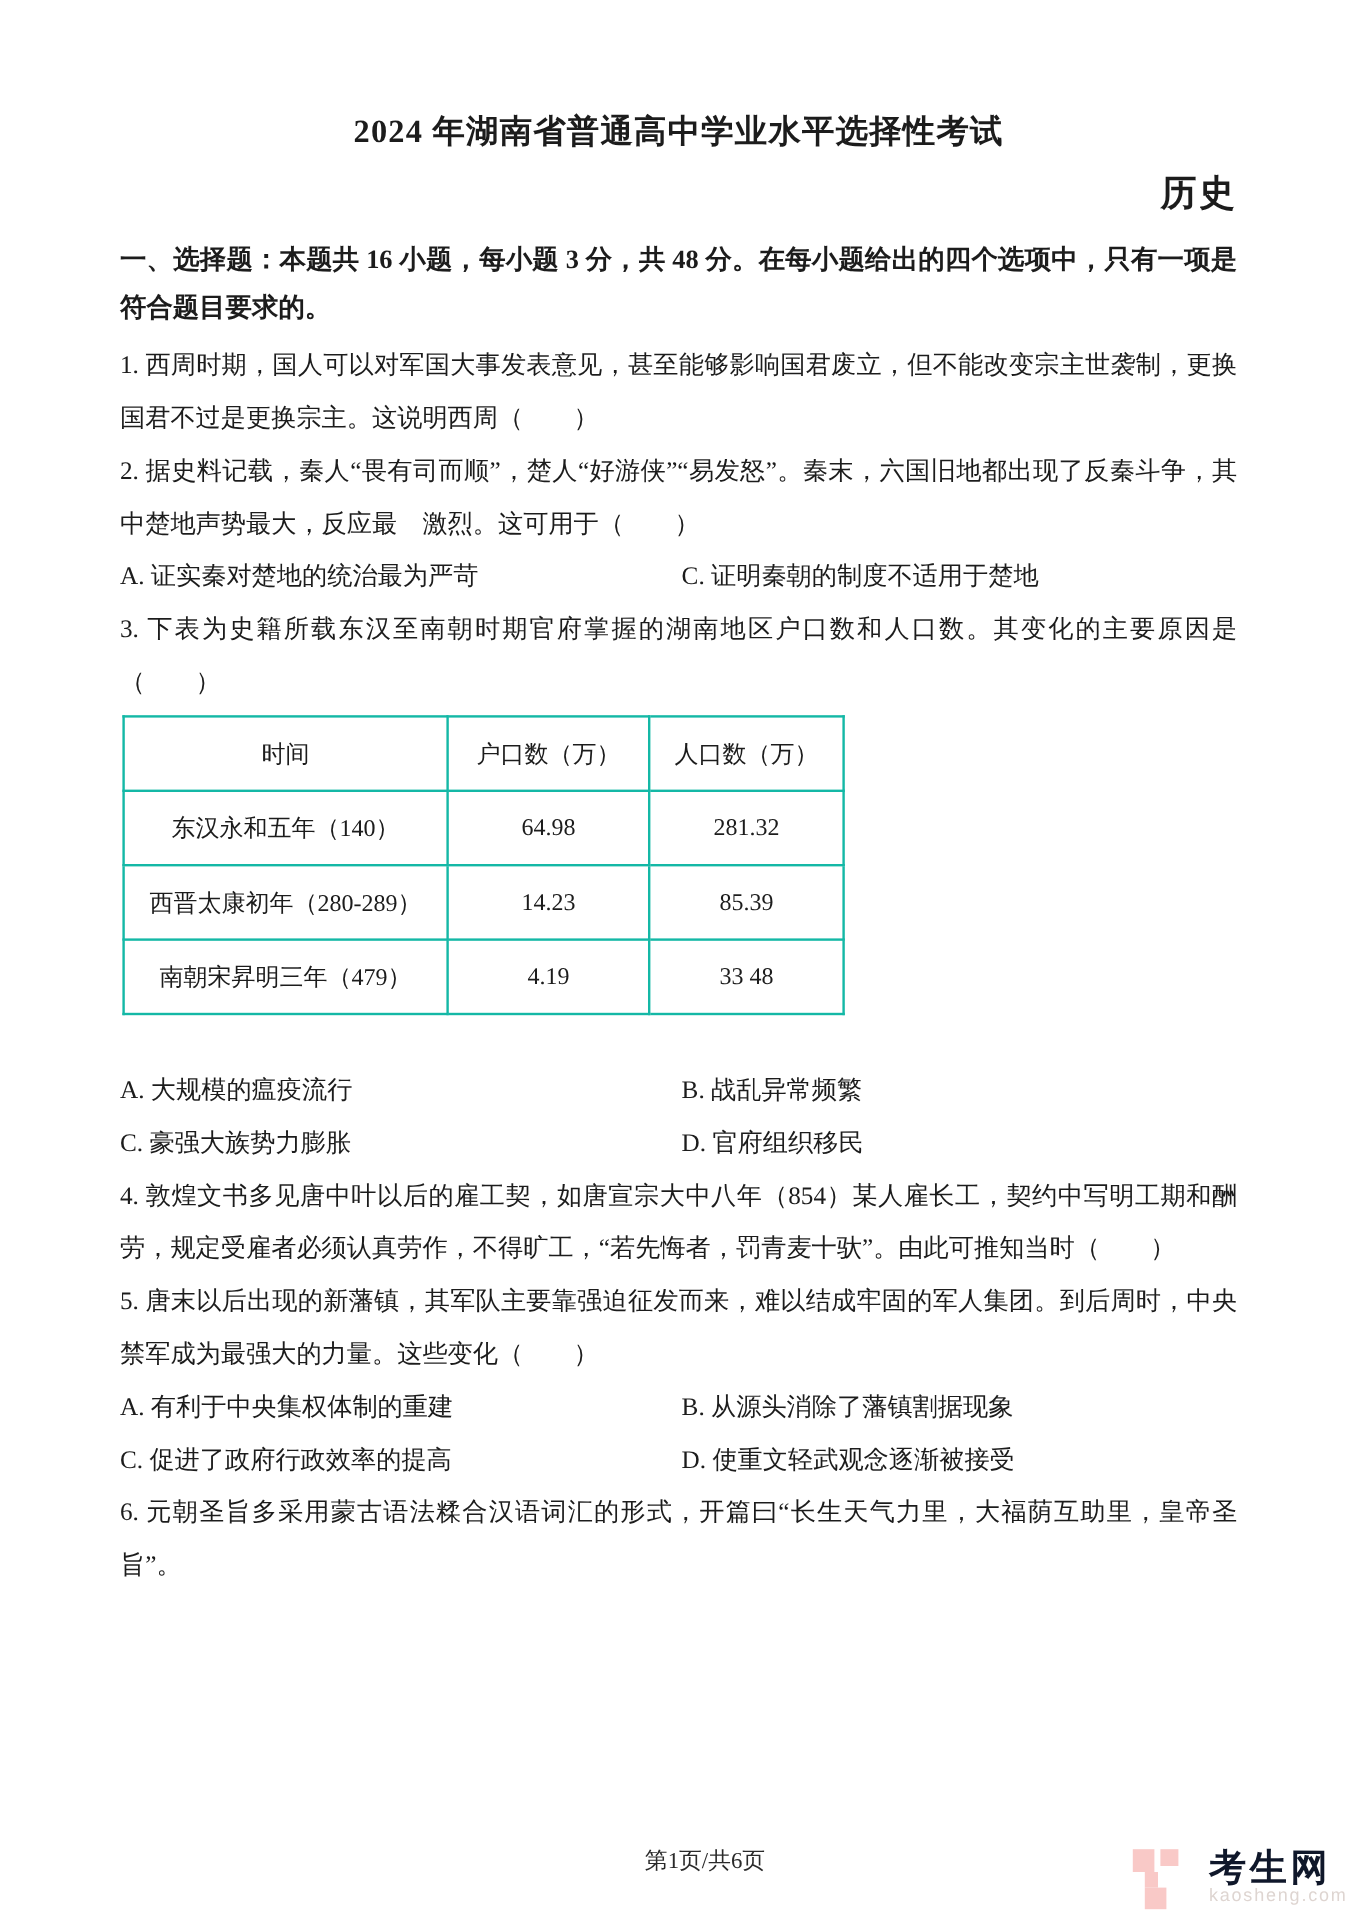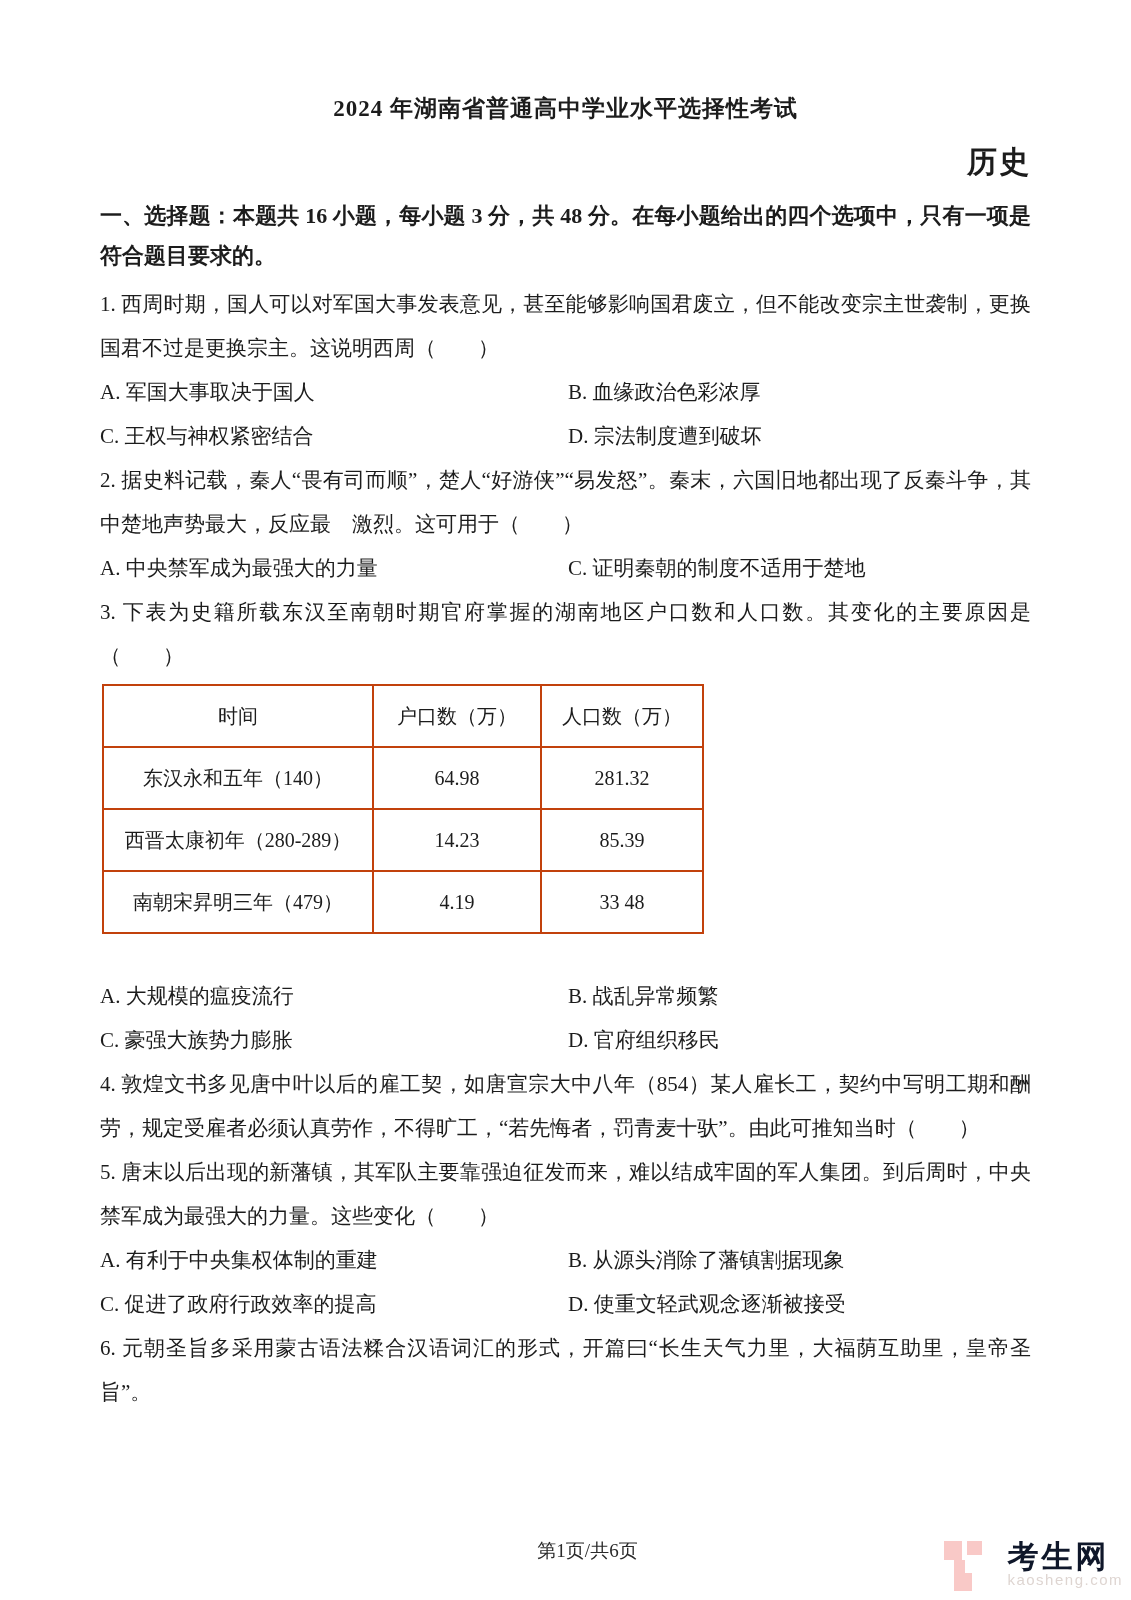--- a/index.html
+++ b/index.html
@@ -3,21 +3,21 @@
 <meta charset="utf-8">
 <style>
   html,body{margin:0;padding:0;background:#e9e9e9;}
   .page{
     width:1131px;height:1600px;position:relative;background:#ffffff;
     font-family:"Liberation Serif","DejaVu Serif",serif;color:#1c1c1c;
     margin:0 auto;overflow:hidden;box-sizing:border-box;
   }
   .content{padding:92px 100px 0 100px;box-sizing:border-box;}
   .title{
-    font-size:23px;font-weight:bold;text-align:center;
+    font-size:27px;font-weight:bold;text-align:center;
     margin:0 0 16px 0;line-height:34px;letter-spacing:1px;
   }
   .subject{
     font-size:30px;font-weight:bold;text-align:right;
     margin:0 0 14px 0;line-height:40px;letter-spacing:2px;font-family:Liberation Serif, serif;
   }
   .instructions{
     font-size:22px;font-weight:bold;line-height:40px;
     text-align:justify;margin:0 0 6px 0;
   }
@@ -28,21 +28,21 @@
   .opts{
     display:grid;grid-template-columns:468px 1fr;
     font-size:21px;line-height:44px;justify-items:start;
   }
   .opt{white-space:nowrap;}
   table.data-table{
     border-collapse:collapse;margin:6px 0 40px 2px;
     font-size:20px;
   }
   table.data-table th,table.data-table td{
-    border:2px solid #c2410c;font-weight:normal;
+    border:2px solid #14b8a6;font-weight:normal;
     text-align:center;vertical-align:middle;padding:0 10px;
   }
   table.data-table th{height:60px;}
   table.data-table td{height:60px;}
   .col-time{width:248px;}
   .col-hu{width:146px;}
   .col-ren{width:140px;}
   .footer-pageinfo{
     position:absolute;left:0;right:0;top:1538px;
     text-align:center;font-size:19px;color:#2a2a2a;padding-left:44px;
@@ -67,32 +67,26 @@
 <div class="page">
   <div class="content">
 
     <h1 class="title">2024 年湖南省普通高中学业水平选择性考试</h1>
     <h2 class="subject">历史</h2>
 
     <p class="instructions">一、选择题：本题共 16 小题，每小题 3 分，共 48 分。在每小题给出的四个选项中，只有一项是符合题目要求的。</p>
 
     <section class="question">
       <p class="stem">1. 西周时期，国人可以对军国大事发表意见，甚至能够影响国君废立，但不能改变宗主世袭制，更换国君不过是更换宗主。这说明西周（　　）</p>
-      <div class="opts">
-        <span class="opt">A. 军国大事取决于国人</span>
-        <span class="opt">B. 血缘政治色彩浓厚</span>
-        <span class="opt">C. 王权与神权紧密结合</span>
-        <span class="opt">D. 宗法制度遭到破坏</span>
-      </div>
     </section>
 
     <section class="question">
       <p class="stem">2. 据史料记载，秦人“畏有司而顺”，楚人“好游侠”“易发怒”。秦末，六国旧地都出现了反秦斗争，其中楚地声势最大，反应最　激烈。这可用于（　　）</p>
       <div class="opts">
-        <span class="opt">A. 中央禁军成为最强大的力量</span>
+        <span class="opt">A. 证实秦对楚地的统治最为严苛</span>
         <span class="opt">C. 证明秦朝的制度不适用于楚地</span>
       </div>
     </section>
 
     <section class="question">
       <p class="stem">3. 下表为史籍所载东汉至南朝时期官府掌握的湖南地区户口数和人口数。其变化的主要原因是（　　）</p>
       <table class="data-table">
         <tbody>
           <tr>
             <th class="col-time">时间</th>

